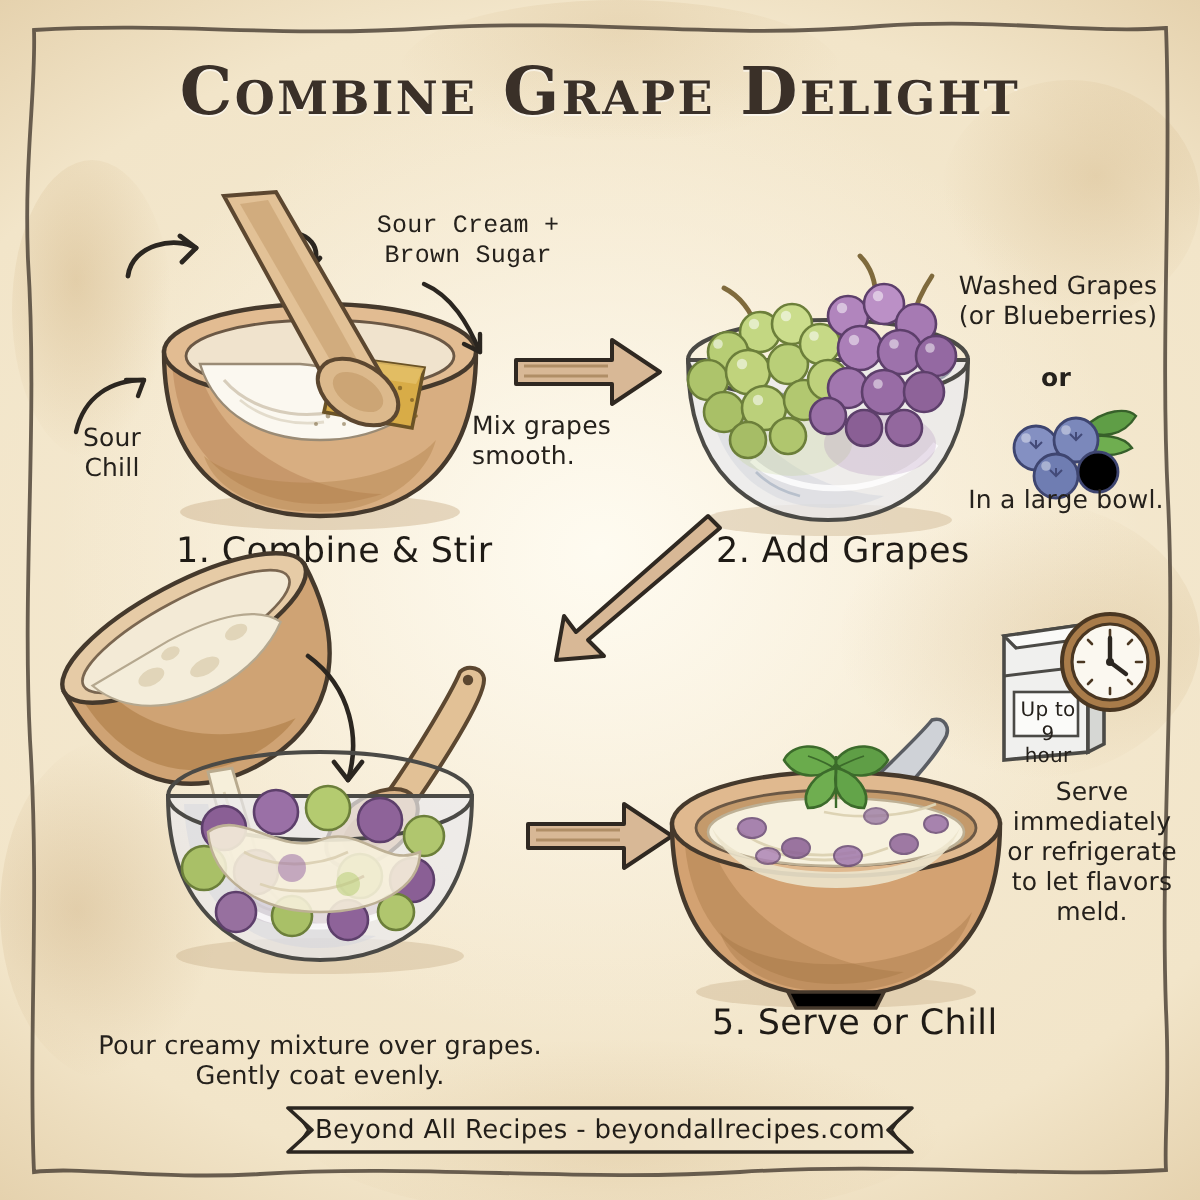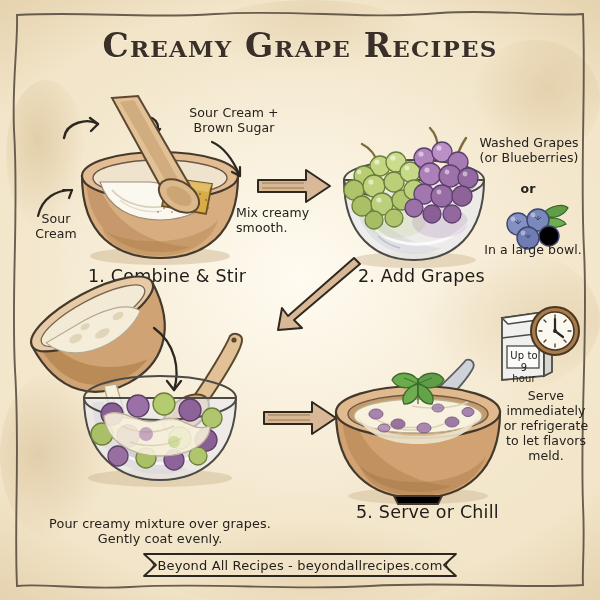--- a/index.html
+++ b/index.html
@@ -89,21 +89,21 @@
   <div class="stain s5"></div>
   <div class="stain s6"></div>
 
   <svg id="frame" viewBox="0 0 600 600">
     <path d="M17,15 C90,11 140,19 215,14 C300,9 360,20 440,13 C500,9 545,17 583,14
              C586,90 580,170 584,250 C588,330 580,420 583,505 C585,545 582,570 583,585
              C520,589 450,581 370,586 C290,591 210,582 130,587 C80,590 40,583 17,586
              C14,520 20,450 15,370 C11,290 19,210 14,130 C12,80 18,45 17,15 Z" fill="none" stroke="#50453a" stroke-width="1.9" stroke-linecap="round" opacity=".85"></path>
   </svg>
 
-  <div id="title">Creamy Grape Recipes</div>
+  <div id="title">Combine Grape Delight</div>
 
   <svg style="position:absolute;left:42px;top:96px" width="230" height="175" viewBox="0 0 230 175">
 
     <g stroke="#2b2620" stroke-width="2.4" fill="none" stroke-linecap="round">
       <path d="M22,42 C24,26 46,22 56,28"></path>
       <path d="M56,28 L48,22 M56,28 L49,35"></path>
       <path d="M96,22 C112,16 122,30 112,40"></path>
       <path d="M112,40 L105,33 M112,40 L118,33"></path>
     </g>
 
@@ -149,30 +149,30 @@
       <ellipse cx="137" cy="100" rx="22" ry="14" transform="rotate(32 137 100)" fill="#dcb98c" stroke="#5c4730" stroke-width="2"></ellipse>
       <ellipse cx="137" cy="100" rx="14" ry="8" transform="rotate(32 137 100)" fill="#c49c6b" opacity=".7"></ellipse>
     </g>
   </svg>
 
   <svg style="position:absolute;left:34px;top:186px" width="48" height="34" viewBox="0 0 48 34">
     <path d="M4,30 C8,12 22,4 38,4" fill="none" stroke="#2b2620" stroke-width="2.2" stroke-linecap="round"></path>
     <path d="M38,4 L29,4 M38,4 L35,12" fill="none" stroke="#2b2620" stroke-width="2.2" stroke-linecap="round"></path>
   </svg>
   <div class="lbl c" style="left:22px; top:212px; width:68px;">Sour
-Cream</div>
-
-  <div class="lbl c" style="left:176px; top:106px; width:116px; font-size:12.5px;">Sour Cream +
+Chill</div>
+
+  <div class="lbl c" style="left:176px; top:106px; width:116px; font-size:12.5px;font-family:Liberation Mono, monospace;">Sour Cream +
 Brown Sugar</div>
   <svg style="position:absolute;left:206px;top:140px" width="48" height="42" viewBox="0 0 48 42">
     <path d="M6,2 C20,8 28,22 34,36" fill="none" stroke="#2b2620" stroke-width="2.2" stroke-linecap="round"></path>
     <path d="M34,36 L26,32 M34,36 L34,27" fill="none" stroke="#2b2620" stroke-width="2.2" stroke-linecap="round"></path>
   </svg>
 
-  <div class="lbl" style="left:236px; top:206px; width:74px;">Mix creamy
+  <div class="lbl" style="left:236px; top:206px; width:74px;">Mix grapes
 smooth.</div>
 
   <div class="steptitle" style="left:88px; top:266px;">1. Combine &amp; Stir</div>
 
   <svg style="position:absolute;left:256px;top:166px" width="78" height="40" viewBox="0 0 78 40">
     <path d="M2,14 L50,14 L50,4 L74,20 L50,36 L50,26 L2,26 Z" fill="#d8b896" stroke="#2f2821" stroke-width="2" stroke-linejoin="round"></path>
     <path d="M6,17 L48,17 M6,22 L48,22" stroke="#b08e66" stroke-width="1.4"></path>
   </svg>
 
   <svg style="position:absolute;left:318px;top:110px" width="190" height="165" viewBox="0 0 190 165">

